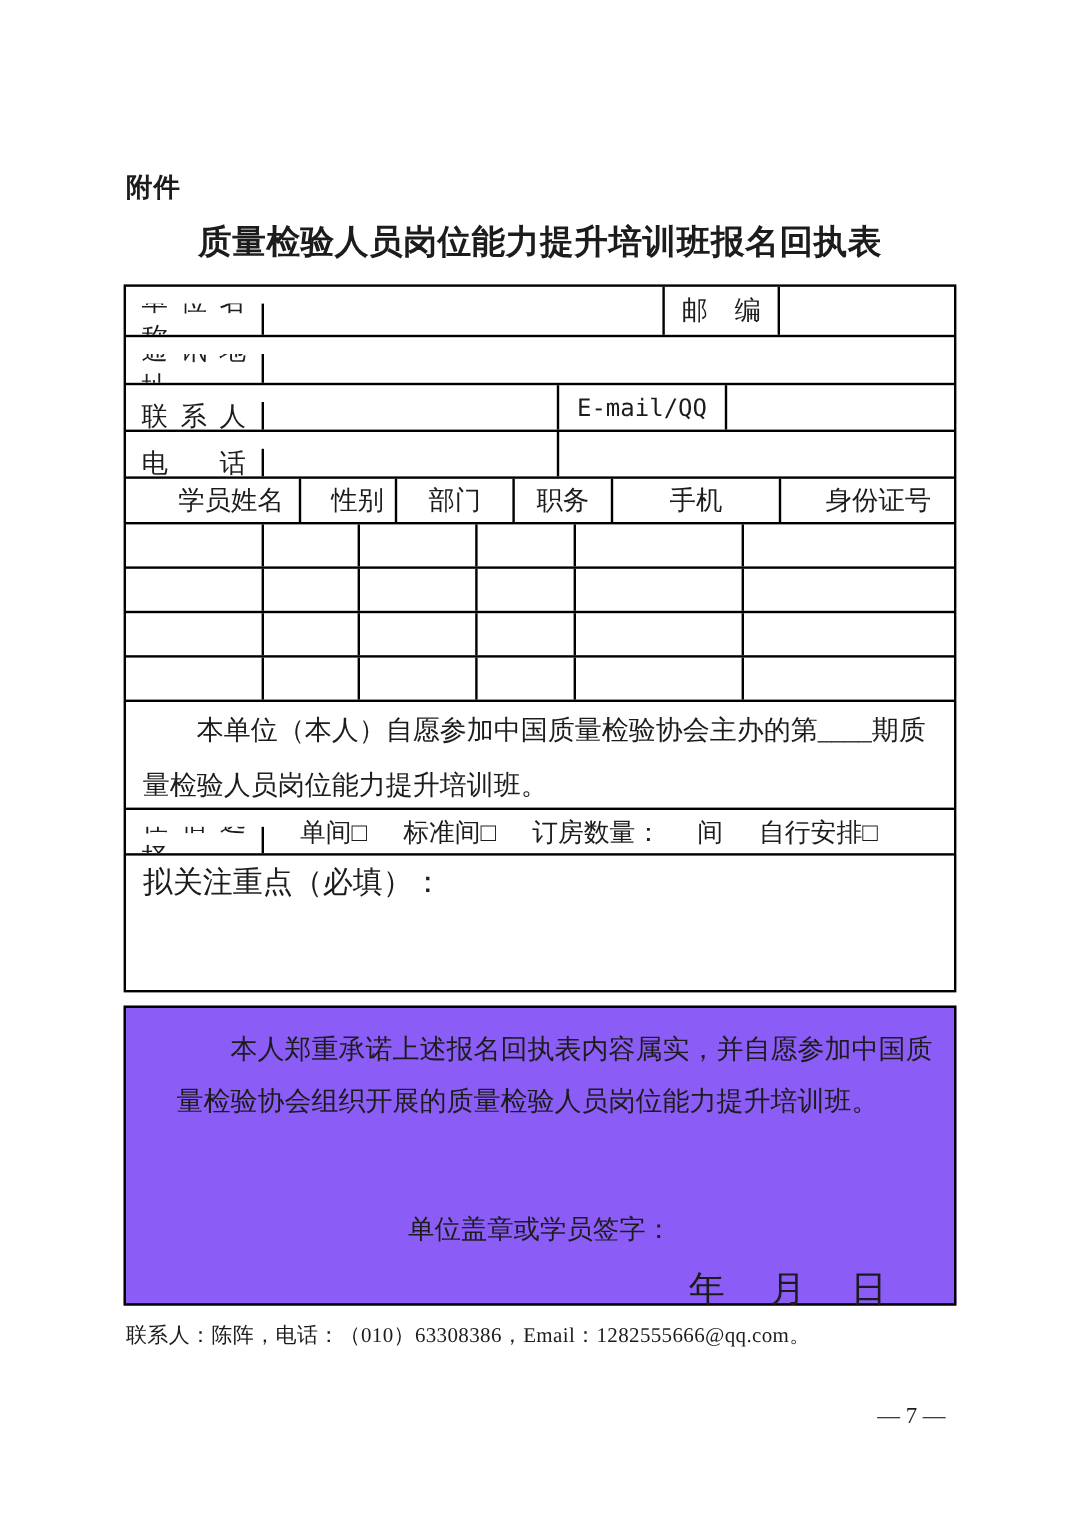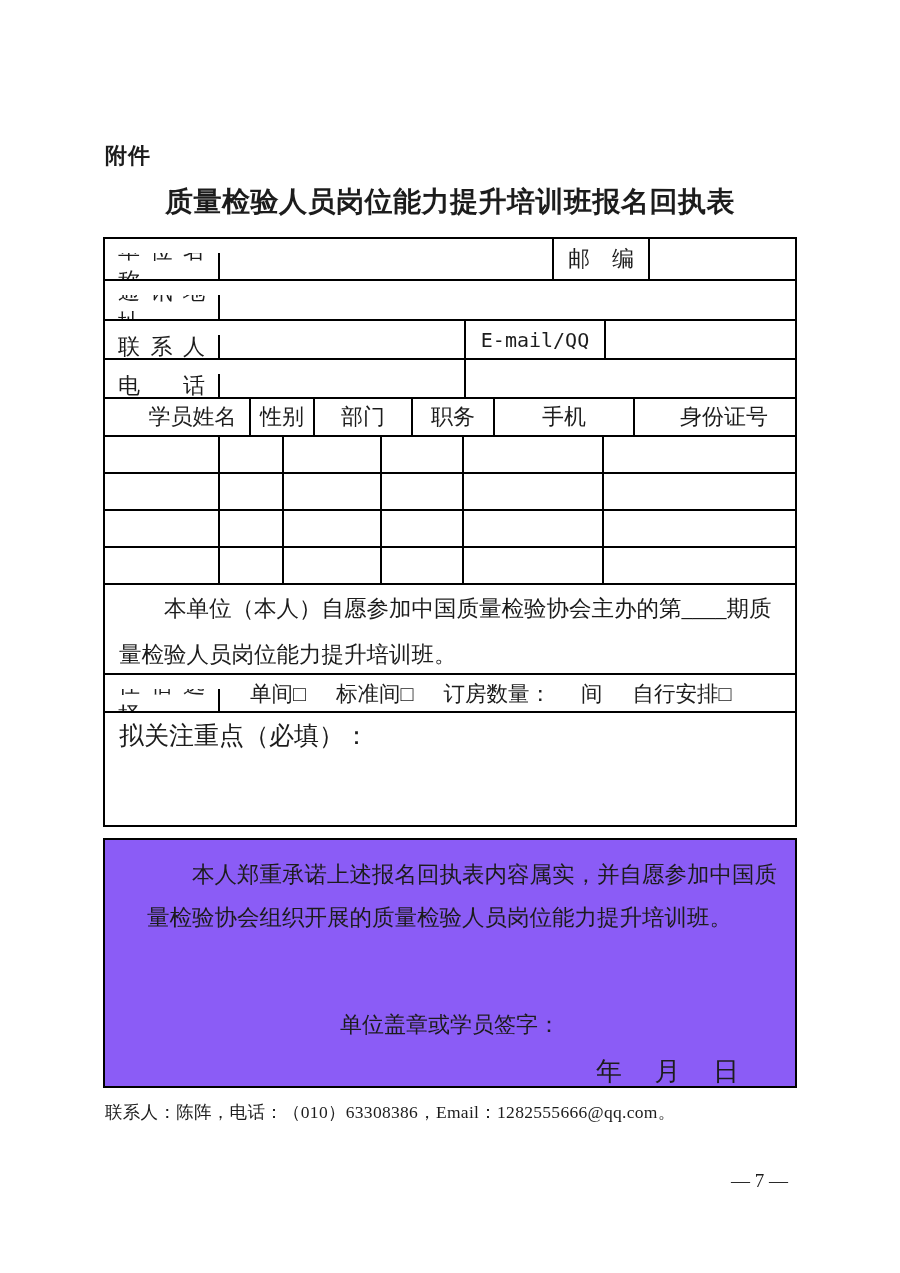--- a/index.html
+++ b/index.html
@@ -56,21 +56,21 @@
     width: 100%;
     text-align: justify;
     text-align-last: justify;
     white-space: normal;
   }
   .cen { justify-content: center; white-space: pre; text-align: center; }
   .mono { font-family: "DejaVu Sans Mono", monospace; font-size: 20px; }
   .h42 { height: 42px; } .h40 { height: 40px; } .h39 { height: 39px; }
   .h38 { height: 38px; padding-left: 31px; } .h37 { height: 37px; }
   .w115 { flex: 0 0 115px; } .w334 { flex: 0 0 334px; } .w96 { flex: 0 0 96px; }
-  .w246 { flex: 0 0 246px; } .w140 { flex: 0 0 140px; } .w64 { flex: 0 0 64px; }
+  .w246 { flex: 0 0 246px; } .w140 { flex: 0 0 140px; } .w64 { flex: 0 0 64px; margin-left: 16px; }
   .w98 { flex: 0 0 98px; } .w82 { flex: 0 0 82px; }
   .para-row {
     display: block;
     height: 90px;
     border-bottom: 2px solid #000;
     padding: 1px 14px 0 14px;
   }
   .para-row p { font-size: 22.5px; line-height: 46px; text-indent: 2em; }
   .accom-row { height: 38px; }
   .accom-options {
@@ -103,21 +103,21 @@
   .sig-label {
     position: absolute;
     left: 235px;
     top: 170px;
     font-size: 22px;
   }
   .date-label {
     position: absolute;
     right: 56px;
     top: 214px;
-    font-size: 26px;
+    font-size: 30px;
     white-space: pre;
   }
   .footer-contact {
     position: absolute;
     left: 105px;
     top: 1100px;
     font-size: 17.5px;
     letter-spacing: 0.3px;
   }
   .page-number {

